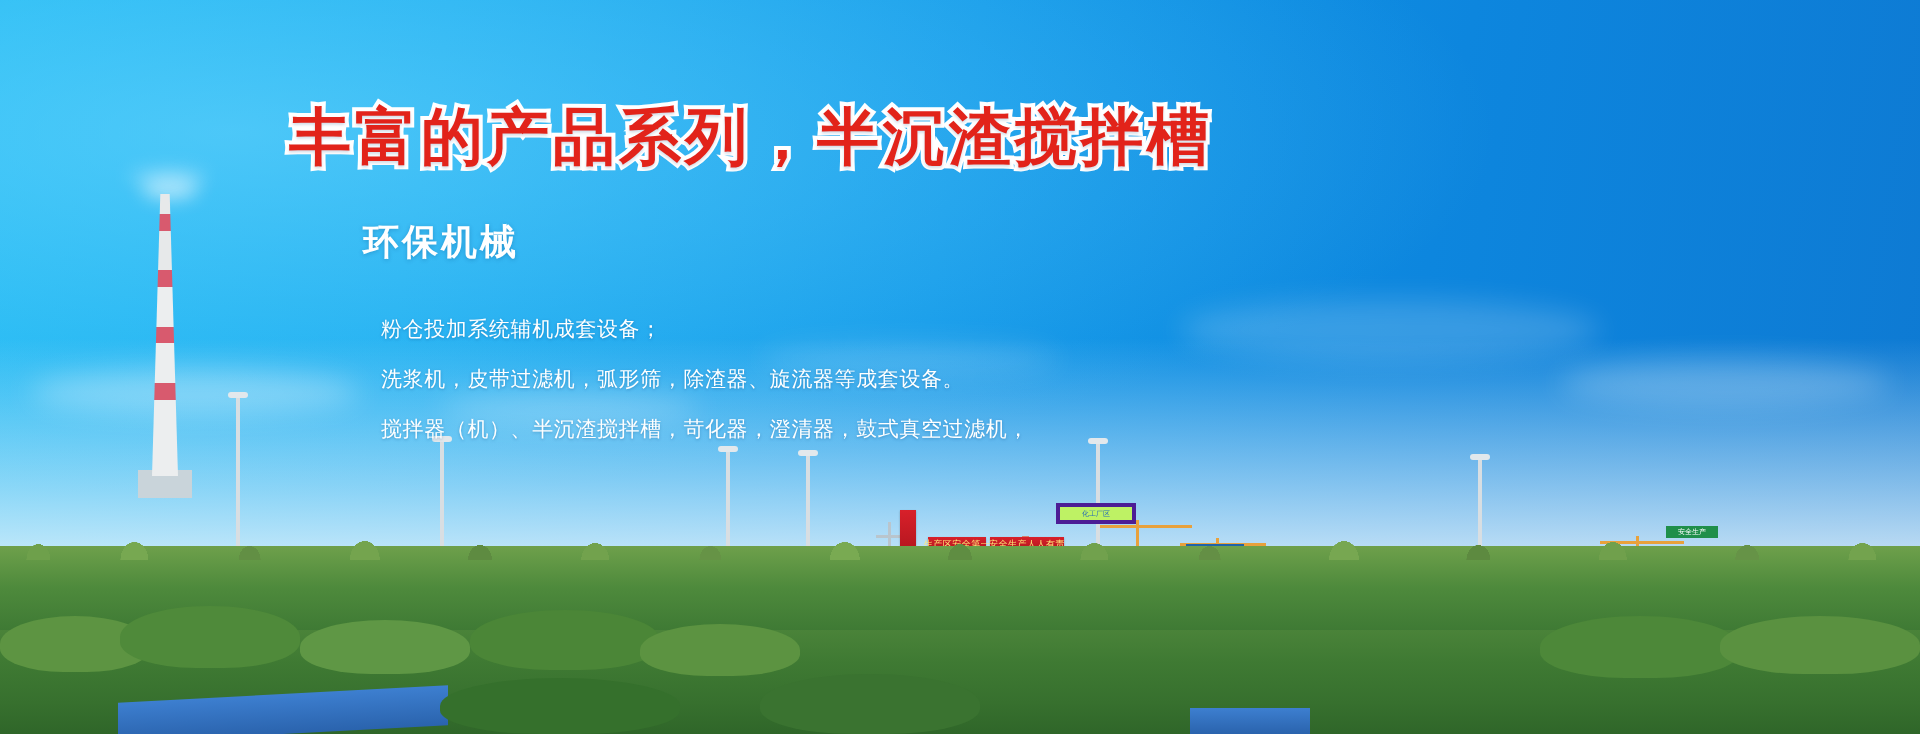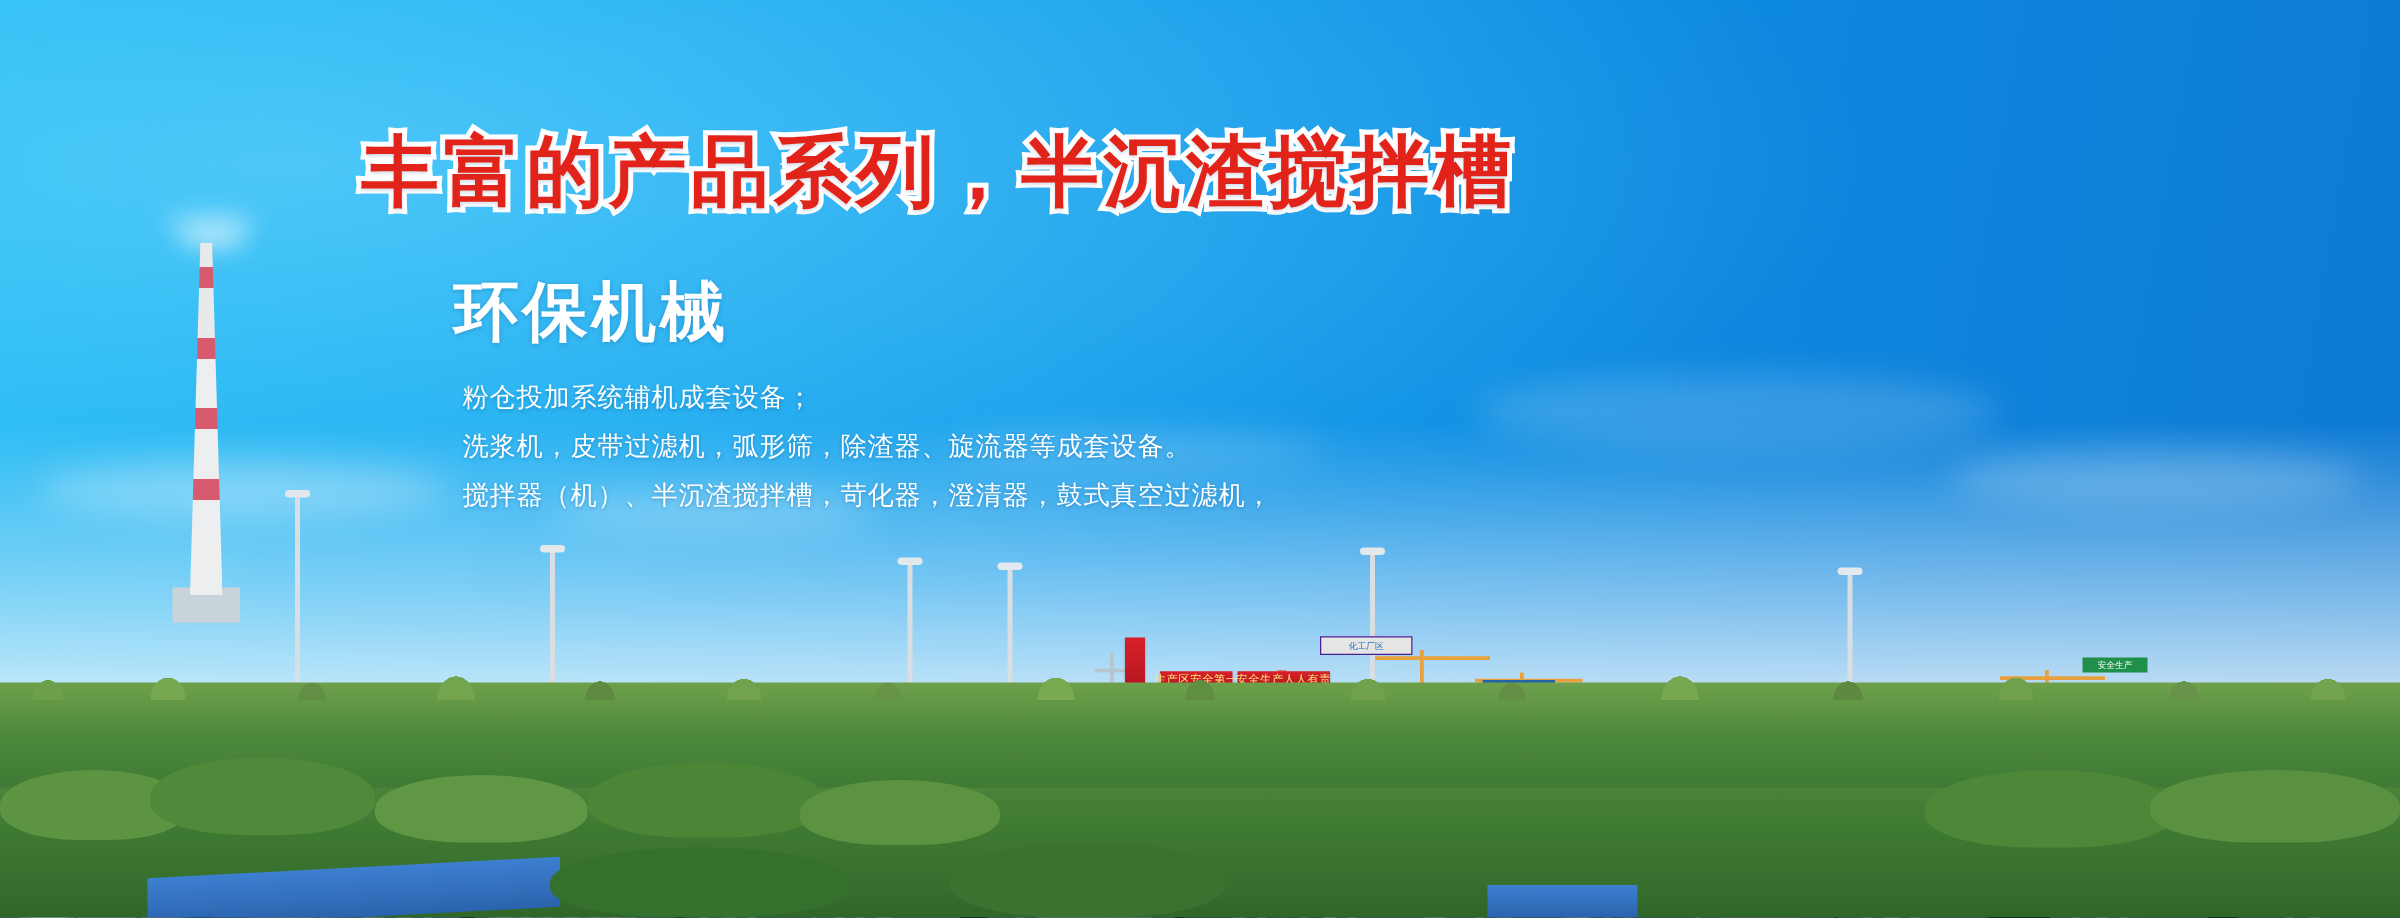--- a/index.html
+++ b/index.html
@@ -61,21 +61,21 @@
   .pipe{position:absolute;height:9px;border-radius:5px;}
 
   
   .banner{
     position:absolute;background:linear-gradient(180deg,#d8202a,#ae151d);
     color:#ffe97a;font-size:9px;line-height:1;letter-spacing:.5px;
     display:flex;align-items:center;justify-content:center;white-space:nowrap;
     box-shadow:0 1px 2px rgba(0,0,0,.25);
   }
   .sign-white{
-    position:absolute;background:#e5e5e5;border:1px solid #4c1d95;
+    position:absolute;background:#bef264;border:4px solid #4c1d95;
     display:flex;align-items:center;justify-content:center;
     color:#2a6fb5;font-size:7px;white-space:nowrap;overflow:hidden;
   }
   .sign-blue{
     position:absolute;background:#1f63a8;color:#fff;font-size:7px;
     display:flex;align-items:center;justify-content:center;white-space:nowrap;overflow:hidden;
   }
   .sign-green{
     position:absolute;background:#1f8f4a;color:#fff;font-size:7px;
     display:flex;align-items:center;justify-content:center;white-space:nowrap;overflow:hidden;
@@ -120,31 +120,31 @@
   .headline{
     position:absolute;left:-74px;top:4px;
     font-size:62px;font-weight:700;letter-spacing:4px;
     color:#e2231a;white-space:nowrap;line-height:1.05;
     -webkit-text-stroke:8px #ffffff;
     paint-order:stroke fill;
     text-shadow:0 2px 3px rgba(0,60,120,.18);
   }
   .subtitle{
     position:absolute;left:0;top:122px;
-    font-size:52px;font-weight:700;color:#fff;letter-spacing:3px;
+    font-size:36px;font-weight:700;color:#fff;letter-spacing:3px;
     line-height:1.1;white-space:nowrap;
     text-shadow:0 1px 4px rgba(0,70,130,.30);
   }
   .body{
     position:absolute;left:0;top:196px;
     font-size:21px;color:#ffffff;line-height:1.52;letter-spacing:.6px;
     text-shadow:0 1px 3px rgba(0,70,130,.35);
     white-space:nowrap;
   }
-  .body div{margin:7px;padding:0;}
+  .body div{margin:18px;padding:0;}
 </style>
 </head>
 <body>
 
 <div class="stage">
 
   <div class="sky"></div>
   <div class="cloud c3"></div>
   <div class="cloud c5"></div>
   <div class="sky-haze"></div>

